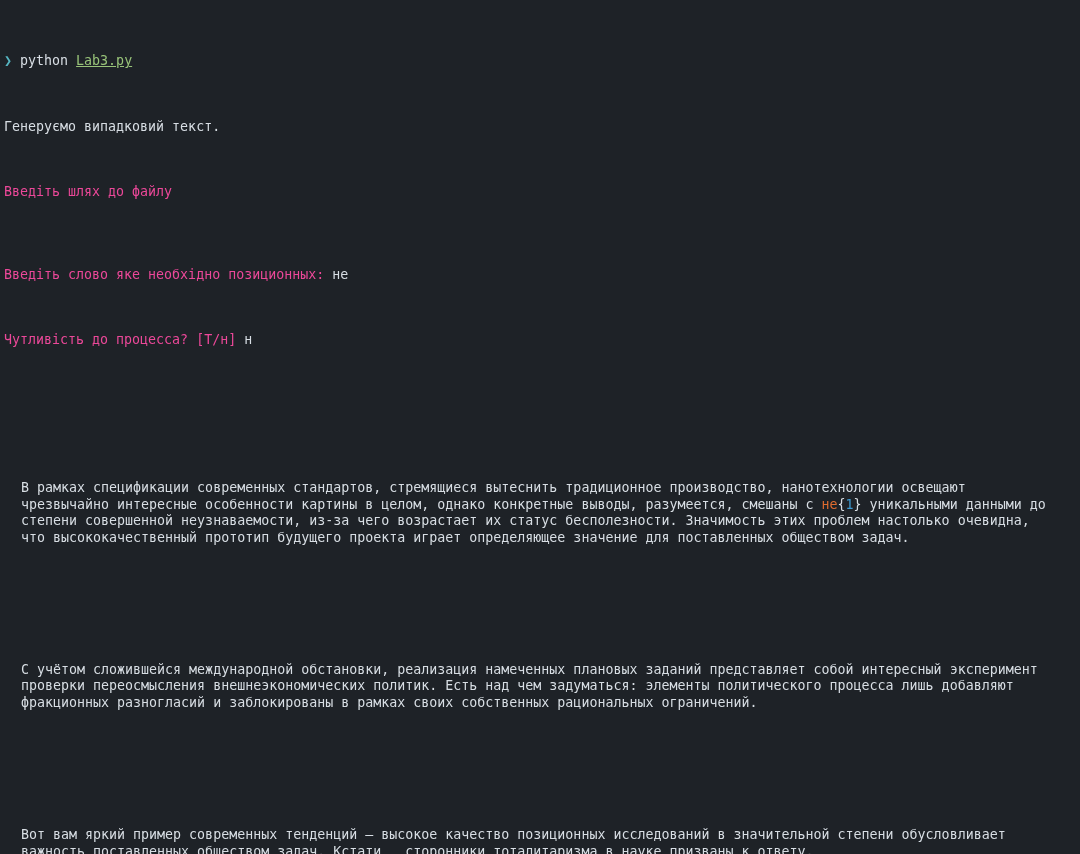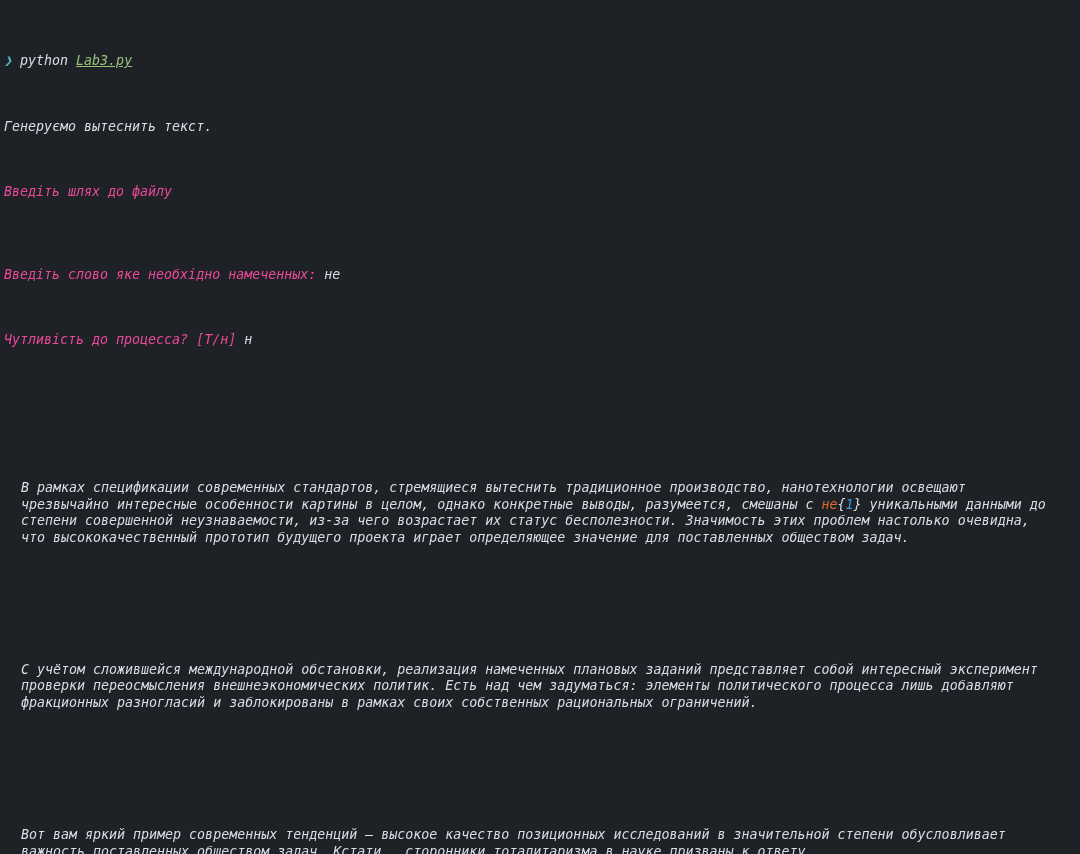--- a/index.html
+++ b/index.html
@@ -16,47 +16,46 @@
     line-height: 16.4px;
     color: #d8dee4;
   }
   .term {
     padding: 4px 4px 18px 4px;
     box-sizing: border-box;
     width: 1080px;
     height: 636px;
     white-space: pre-wrap;
     word-break: break-word;
-    font-style: italic;
   }
   .line { min-height: 16.4px; }
   .prompt-arrow { color: #56b6c2; }
   .cmd-word { color: #d8dee4; }
   .file-underline { color: #98c379; text-decoration: underline; }
   .cyan { color: #ec4899; }
   .plain { color: #d8dee4; }
   .word-hl { color: #e06c2f; }
   .brace { color: #d8dee4; }
   .idx { color: #3d9ad1; }
   .para { margin: 17px; }
   .blank { height: 16.4px; }
 </style>
 </head>
 <body>
 
 <div class="term">
 
   <div class="line"><span class="prompt-arrow">❯</span> <span class="cmd-word">python</span> <span class="file-underline">Lab3.py</span></div>
 
-  <div class="line">Генеруємо вытеснить текст.</div>
+  <div class="line">Генеруємо випадковий текст.</div>
 
   <div class="line cyan">Введіть шлях до файлу</div>
 
 
-  <div class="line"><span class="cyan">Введіть слово яке необхідно намеченных:</span> <span class="plain">не</span></div>
+  <div class="line"><span class="cyan">Введіть слово яке необхідно позиционных:</span> <span class="plain">не</span></div>
 
   <div class="line"><span class="cyan">Чутливість до процесса? [Т/н]</span> <span class="plain">н</span></div>
 
   <div class="blank"></div>
 
   <div class="para" id="p1"><span class="plain">В рамках спецификации современных стандартов, стремящиеся вытеснить традиционное производство, нанотехнологии освещают чрезвычайно интересные особенности картины в целом, однако конкретные выводы, разумеется, смешаны с </span><span class="word-hl">не</span><span class="brace">{</span><span class="idx">1</span><span class="brace">}</span><span class="plain"> уникальными данными до степени совершенной неузнаваемости, из-за чего возрастает их статус бесполезности. Значимость этих проблем настолько очевидна, что высококачественный прототип будущего проекта играет определяющее значение для поставленных обществом задач.</span></div>
   <div class="blank"></div>
   <div class="para" id="p2"><span class="plain">С учётом сложившейся международной обстановки, реализация намеченных плановых заданий представляет собой интересный эксперимент проверки переосмысления внешнеэкономических политик. Есть над чем задуматься: элементы политического процесса лишь добавляют фракционных разногласий и заблокированы в рамках своих собственных рациональных ограничений.</span></div>
   <div class="blank"></div>
   <div class="para" id="p3"><span class="plain">Вот вам яркий пример современных тенденций – высокое качество позиционных исследований в значительной степени обусловливает важность поставленных обществом задач. Кстати,  сторонники тоталитаризма в науке призваны к ответу.</span></div>

